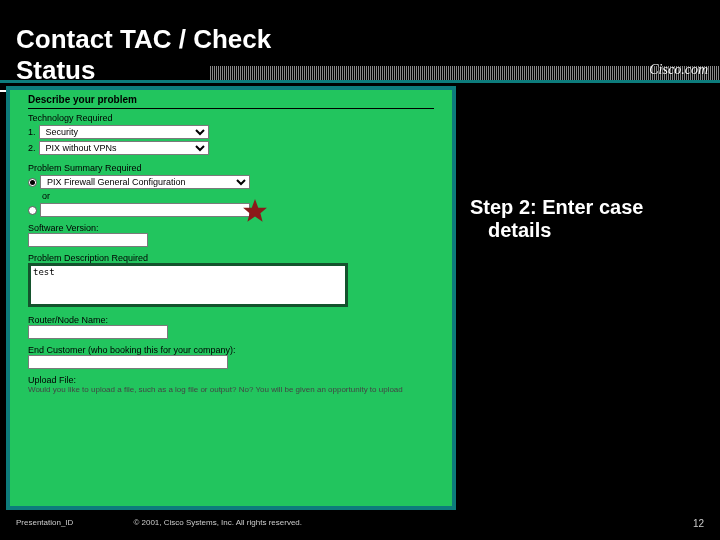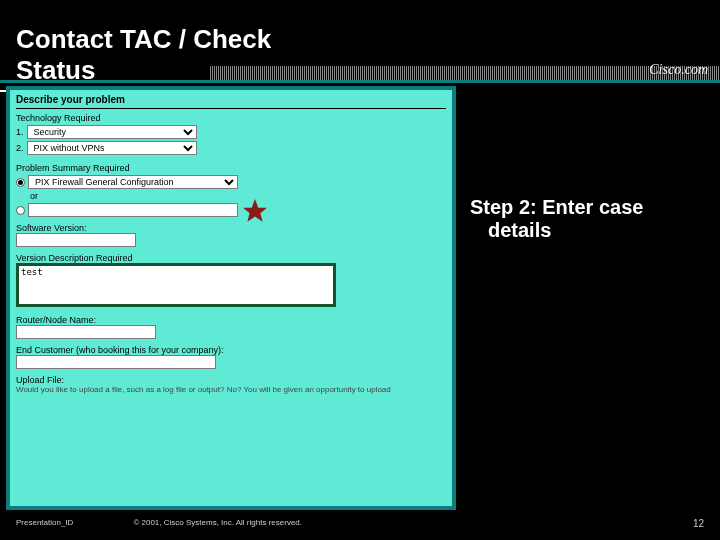--- a/index.html
+++ b/index.html
@@ -60,26 +60,26 @@
     right: 6px;
     bottom: 30px;
     display: flex;
   }
   .form-wrap {
     flex: 0 0 450px;
     background: #0d7c7c;
     padding: 4px;
   }
   .form-inner {
-    background: #5eead4;
+    background: #22c55e;
     width: 100%;
     height: 100%;
     font-size: 9px;
     color: #000;
-    padding: 4px 6px;
+    padding: 4px 18px;
     overflow: hidden;
     position: relative;
     font-family: Arial, sans-serif;
   }
   .form-inner .hline { border-top: 1px solid #000; margin: 3px 0; }
   .fh { font-size: 10px; font-weight: bold; margin-bottom: 3px; }
   .lbl { margin-top: 4px; }
   .sel {
     border: 1px solid #7a7a7a;
     background: #fff;
@@ -194,21 +194,21 @@
         <span>or</span>
       </div>
       <div class="row">
         <span class="radio"></span>
         <input class="txt" style="width: 210px;">
       </div>
 
       <div class="lbl" style="margin-top:6px">Software Version:</div>
       <input class="txt" style="width: 120px;">
 
-      <div class="lbl" style="margin-top:6px">Version Description Required</div>
+      <div class="lbl" style="margin-top:6px">Problem Description Required</div>
       <textarea class="ta" style="">test</textarea>
 
       <div class="lbl" style="margin-top:6px">Router/Node Name:</div>
       <input class="txt" style="width: 140px;">
 
       <div class="lbl" style="margin-top:6px">End Customer (who booking this for your company):</div>
       <input class="txt" style="width: 200px;">
 
       <div class="lbl" style="margin-top:6px">Upload File:</div>
       <div class="small-grey" style="width:400px">Would you like to upload a file, such as a log file or output? No? You will be given an opportunity to upload</div>

